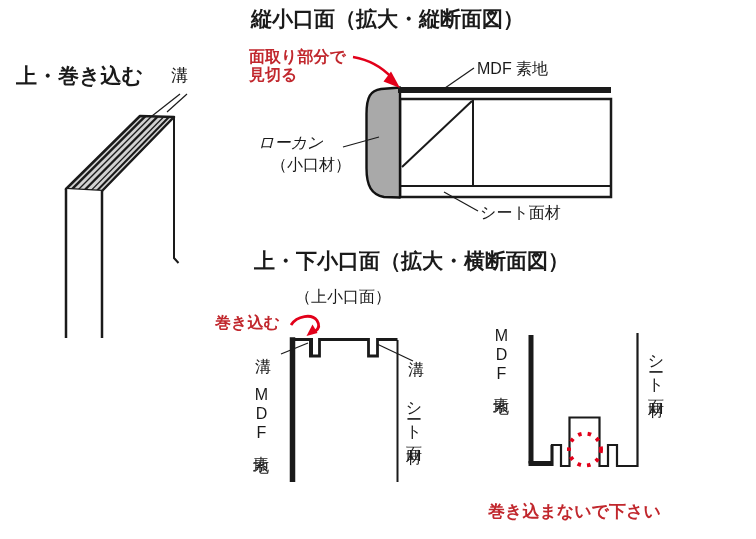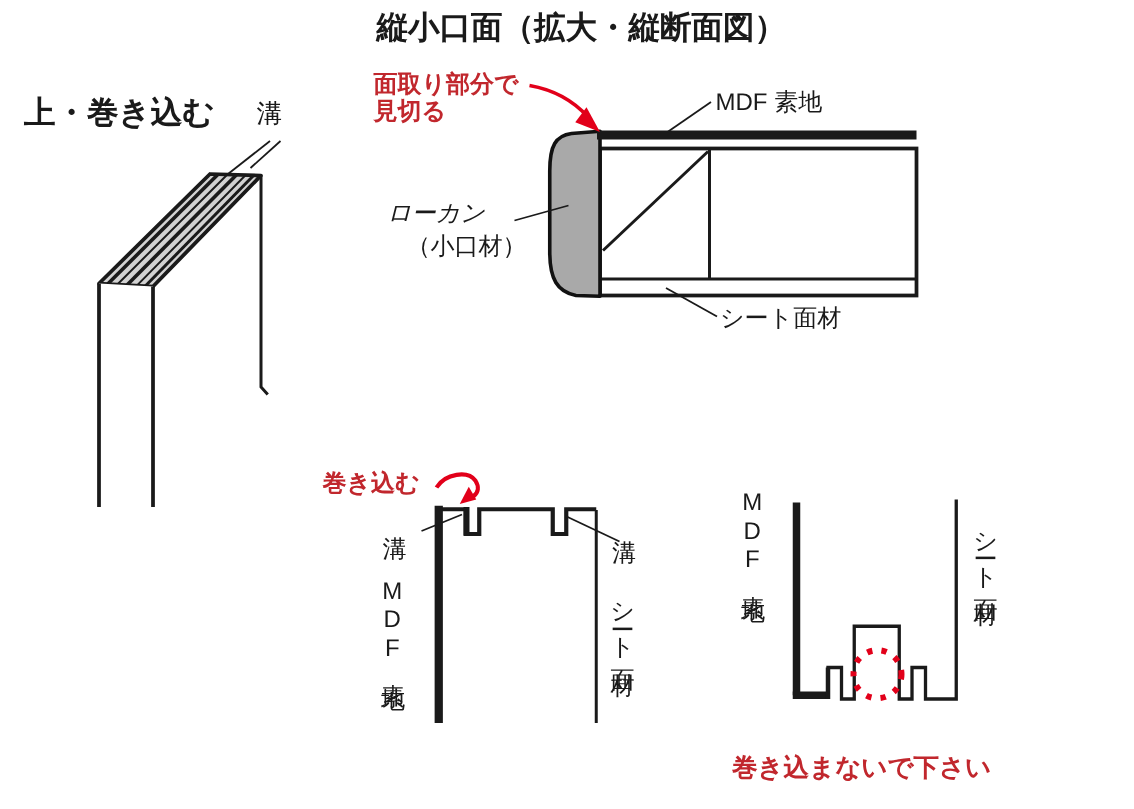--- a/index.html
+++ b/index.html
@@ -83,20 +83,22 @@
   <div class="lbl f17" style="left:171px;top:66px;">溝</div>
 
   <div class="lbl bold f19" style="left:251px;top:7px;">縦小口面（拡大・縦断面図）</div>
   <div class="lbl red f16" style="left:249px;top:48px;">面取り部分で</div>
   <div class="lbl red f16" style="left:249px;top:66px;">見切る</div>
   <div class="lbl f16" style="left:477px;top:60px;">MDF 素地</div>
   <div class="lbl f16" style="left:258px;top:134px;font-style:italic;">ローカン</div>
   <div class="lbl f16" style="left:271px;top:156px;">（小口材）</div>
   <div class="lbl f16" style="left:480px;top:204px;">シート面材</div>
 
+  <div class="lbl bold f19" style="left:254px;top:249px;">上・下小口面（拡大・横断面図）</div>
+  <div class="lbl f16" style="left:295px;top:288px;">（上小口面）</div>
   <div class="lbl red f16" style="left:215px;top:314px;">巻き込む</div>
   <div class="lbl f16" style="left:255px;top:358px;">溝</div>
   <div class="vtext" style="left:253px;top:386px;">MDF素地</div>
   <div class="lbl f16" style="left:408px;top:361px;">溝</div>
   <div class="vtext" style="left:406px;top:391px;">シート面材</div>
 
   <div class="vtext" style="left:493px;top:327px;">MDF素地</div>
   <div class="vtext" style="left:648px;top:344px;">シート面材</div>
   <div class="lbl red f17" style="left:488px;top:502px;">巻き込まないで下さい</div>
 

